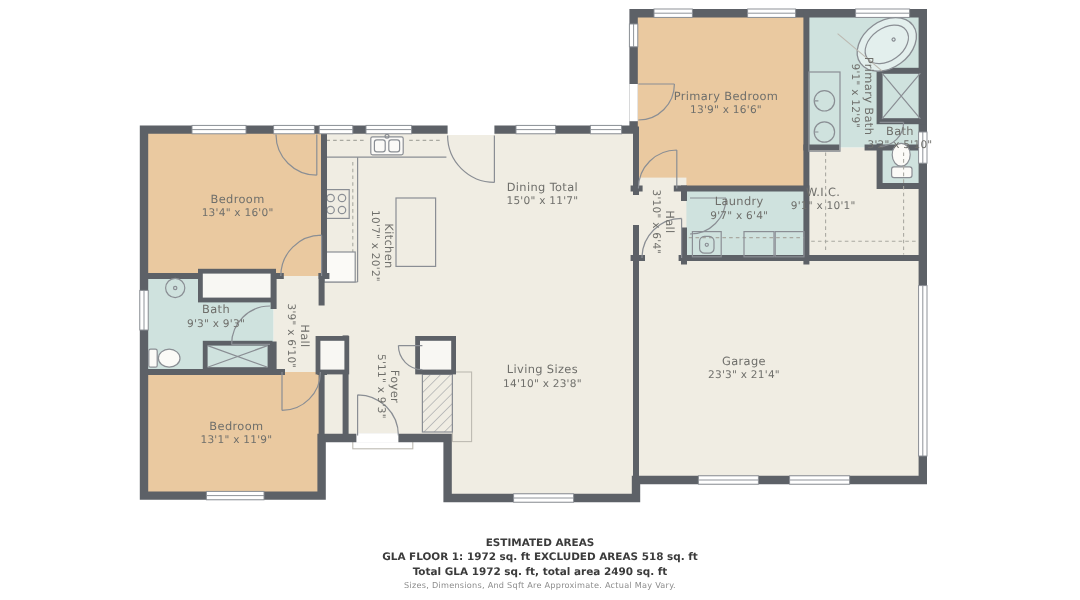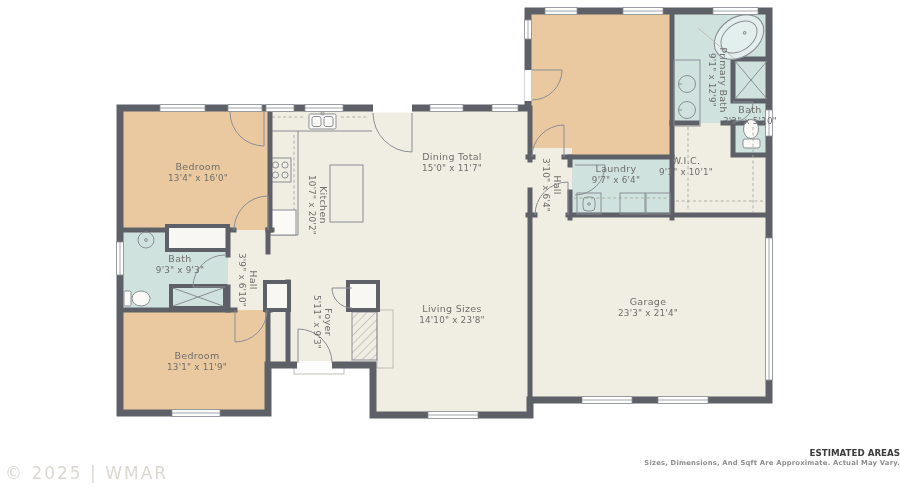--- a/index.html
+++ b/index.html
@@ -23,23 +23,23 @@
   .winline{stroke:var(--fixture-line,#8a8e94);stroke-width:0.8;fill:none;}
   .opening{fill:#ffffff;}
   .arc{stroke:var(--fixture-line,#8a8e94);stroke-width:1;fill:none;}
   .closet{fill:#f8f7f3;}
   .thin{stroke:#bcb9b1;stroke-width:0.9;fill:none;}
   .room-label{position:absolute;transform:translate(-50%,-50%);text-align:center;
       color:var(--label-text,#6f6f6b);font-size:9.5px;line-height:1.3;white-space:nowrap;
       letter-spacing:.3px;}
   .room-label .dims{font-size:8.8px;letter-spacing:.2px;}
   .room-label.vert{transform:translate(-50%,-50%) rotate(90deg);}
-  .footer{position:absolute;left:0;right:0;top:447px;text-align:right;color:#3b3b3b;
+  .footer{position:absolute;left:0;right:0;top:447px;text-align:center;color:#3b3b3b;
       font-weight:bold;font-size:8.7px;line-height:1.4;}
-  .footer .disclaimer{font-weight:bold;font-size:6.8px;color:#8d8d8d;margin-top:0;
+  .footer .disclaimer{font-weight:normal;font-size:6.8px;color:#8d8d8d;margin-top:0;
       letter-spacing:.2px;}
   .watermark{position:absolute;left:5px;top:463px;font-size:17px;color:#dbd8d2;
       letter-spacing:2px;font-weight:normal;}
 </style>
 </head>
 <body>
 
 <div class="screen">
 
 <svg width="900" height="500" viewBox="0 0 900 500">
@@ -256,41 +256,45 @@
       <circle class="fx" cx="589" cy="204" r="1.3"></circle>
       <rect class="fx" x="620" y="193" width="25" height="21"></rect>
       <rect class="fx" x="646" y="193" width="24" height="21"></rect>
     </g>
     <g>
       <path class="fxd" d="M 688,127 V 210 M 753,127 V 212 M 676,201 H 763"></path>
     </g>
   </g>
 </svg>
 
+<div class="room-label" style="left:605px;top:87px">
+      <div>Primary Bedroom</div>
+      <div class="dims">13'9" x 16'6"</div>
+    </div>
 <div class="room-label vert" style="left:717px;top:80px">
       <div>Primary Bath</div>
       <div class="dims">9'1" x 12'9"</div>
     </div>
 <div class="room-label" style="left:750px;top:116px">
       <div>Bath</div>
       <div class="dims">3'2" x 5'10"</div>
     </div>
 <div class="room-label" style="left:686px;top:167px">
       <div>W.I.C.</div>
       <div class="dims">9'1" x 10'1"</div>
     </div>
 <div class="room-label" style="left:616px;top:175px">
       <div>Laundry</div>
       <div class="dims">9'7" x 6'4"</div>
     </div>
 <div class="room-label vert" style="left:551px;top:185px">
       <div>Hall</div>
       <div class="dims">3'10" x 6'4"</div>
     </div>
-<div class="room-label" style="left:648px;top:308px">
+<div class="room-label" style="left:620px;top:308px">
       <div>Garage</div>
       <div class="dims">23'3" x 21'4"</div>
     </div>
 <div class="room-label" style="left:452px;top:163px">
       <div>Dining Total</div>
       <div class="dims">15'0" x 11'7"</div>
     </div>
 <div class="room-label vert" style="left:317px;top:205px">
       <div>Kitchen</div>
       <div class="dims">10'7" x 20'2"</div>
@@ -315,18 +319,19 @@
       <div>Hall</div>
       <div class="dims">3'9" x 6'10"</div>
     </div>
 <div class="room-label" style="left:197px;top:362px">
       <div>Bedroom</div>
       <div class="dims">13'1" x 11'9"</div>
     </div>
 
 <div class="footer">
   <div>ESTIMATED AREAS</div>
+  <div>GLA FLOOR 1: 1972 sq. ft EXCLUDED AREAS 518 sq. ft</div>
+  <div>Total GLA 1972 sq. ft, total area 2490 sq. ft</div>
   <div class="disclaimer">Sizes, Dimensions, And Sqft Are Approximate. Actual May Vary.</div>
 </div>
 
-<div class="watermark">© 2025 | WMAR</div>
 
 </div>
 
 </body></html>

